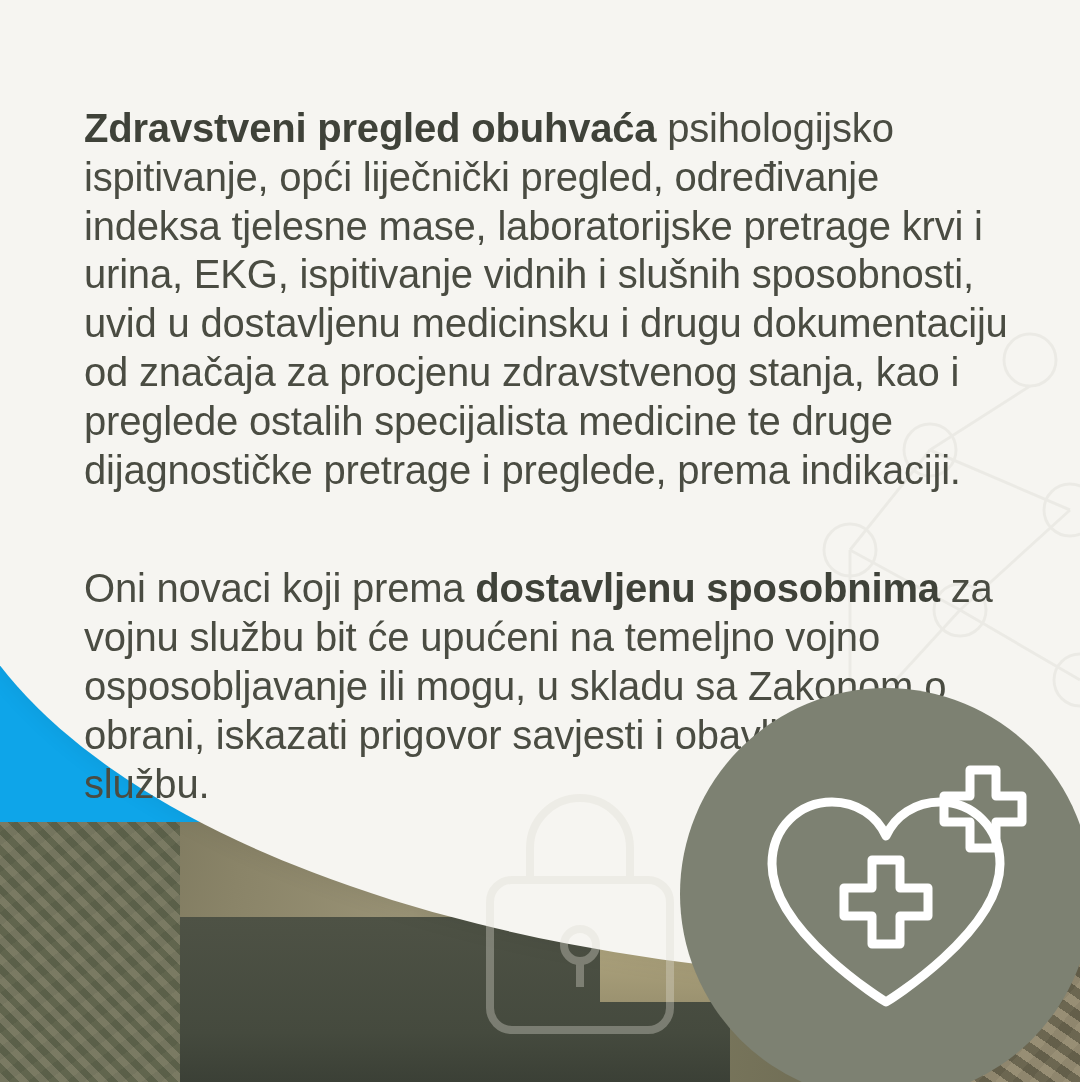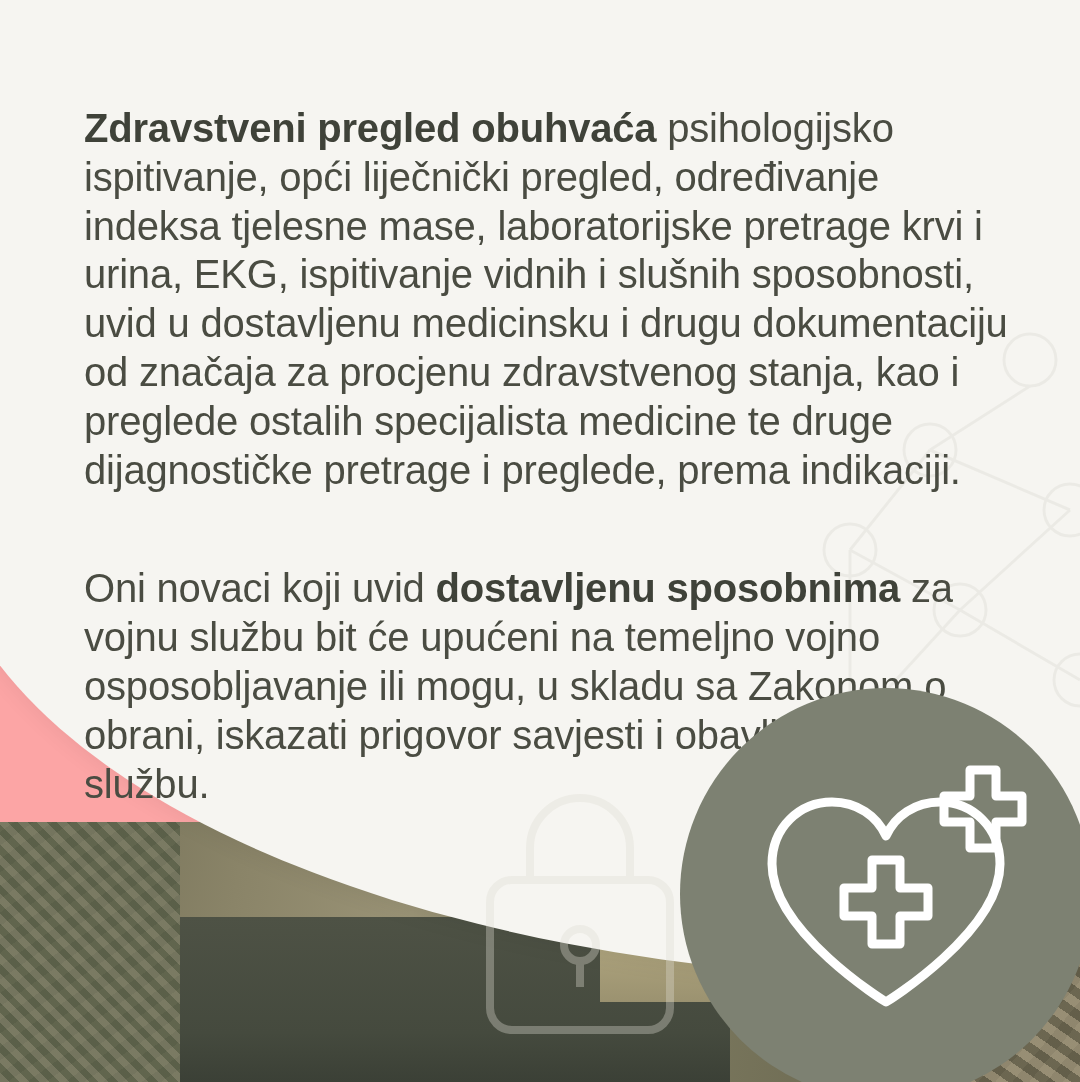--- a/index.html
+++ b/index.html
@@ -11,21 +11,21 @@
     height: 1082px;
     overflow: hidden;
     font-family: "Liberation Sans", sans-serif;
     background: #f2f1ed;
   }
   #page {
     position: relative;
     width: 1080px;
     height: 1082px;
     overflow: hidden;
-    background: #fca5a5;
+    background: #0ea5e9;
   }
 
   
   .photo-band {
     position: absolute;
     left: 0;
     bottom: 0;
     width: 1080px;
     height: 260px;
     background:
@@ -180,21 +180,21 @@
       <rect x="60" y="110" width="180" height="150" rx="22"></rect>
       <path d="M100 110 V78 a50 50 0 0 1 100 0 V110"></path>
       <circle cx="150" cy="175" r="16"></circle>
       <path d="M150 191 v26"></path>
     </g>
   </svg>
 
   <div class="content">
     <p class="para"><span class="lead">Zdravstveni pregled obuhvaća</span><span> psihologijsko ispitivanje, opći liječnički pregled, određivanje indeksa tjelesne mase, laboratorijske pretrage krvi i urina, EKG, ispitivanje vidnih i slušnih sposobnosti, uvid u dostavljenu medicinsku i drugu dokumentaciju od značaja za procjenu zdravstvenog stanja, kao i preglede ostalih specijalista medicine te druge dijagnostičke pretrage i preglede, prema indikaciji.</span></p>
 
-    <p class="para para-2"><span>Oni novaci koji uvid </span><b class="strong">dostavljenu sposobnima</b><span> za vojnu službu bit će upućeni na temeljno vojno osposobljavanje ili mogu, u skladu sa Zakonom o obrani, iskazati prigovor savjesti i obavljati civilnu službu.</span></p>
+    <p class="para para-2"><span>Oni novaci koji prema </span><b class="strong">dostavljenu sposobnima</b><span> za vojnu službu bit će upućeni na temeljno vojno osposobljavanje ili mogu, u skladu sa Zakonom o obrani, iskazati prigovor savjesti i obavljati civilnu službu.</span></p>
   </div>
 
   <div class="badge">
     <svg width="300" height="260" viewBox="0 0 300 260">
       <g fill="none" stroke="#ffffff" stroke-width="9" stroke-linejoin="round" stroke-linecap="round">
 
         <path d="M150 238 C 150 238, 36 168, 36 100 C 36 63, 64 38, 96 38 C 121 38, 141 52, 150 72 C 159 52, 179 38, 204 38 C 236 38, 264 63, 264 100 C 264 168, 150 238, 150 238 Z"></path>
 
         <path d="M136 96 h28 v28 h28 v28 h-28 v28 h-28 v-28 h-28 v-28 h28 z"></path>
 

